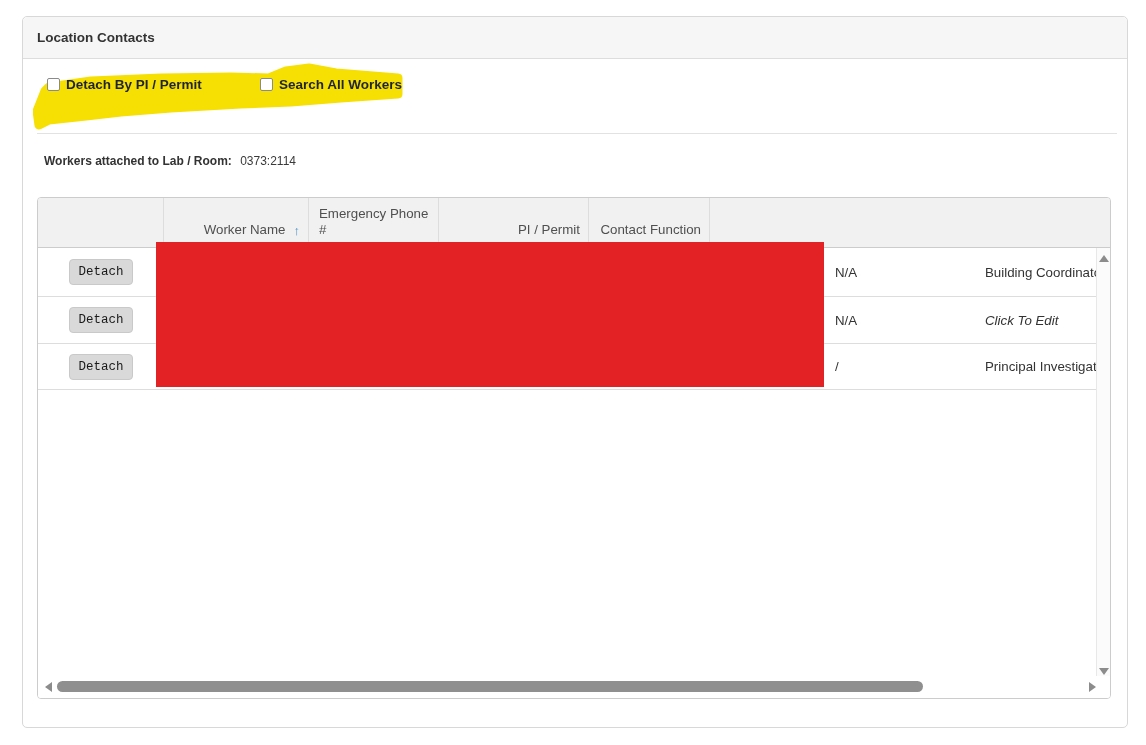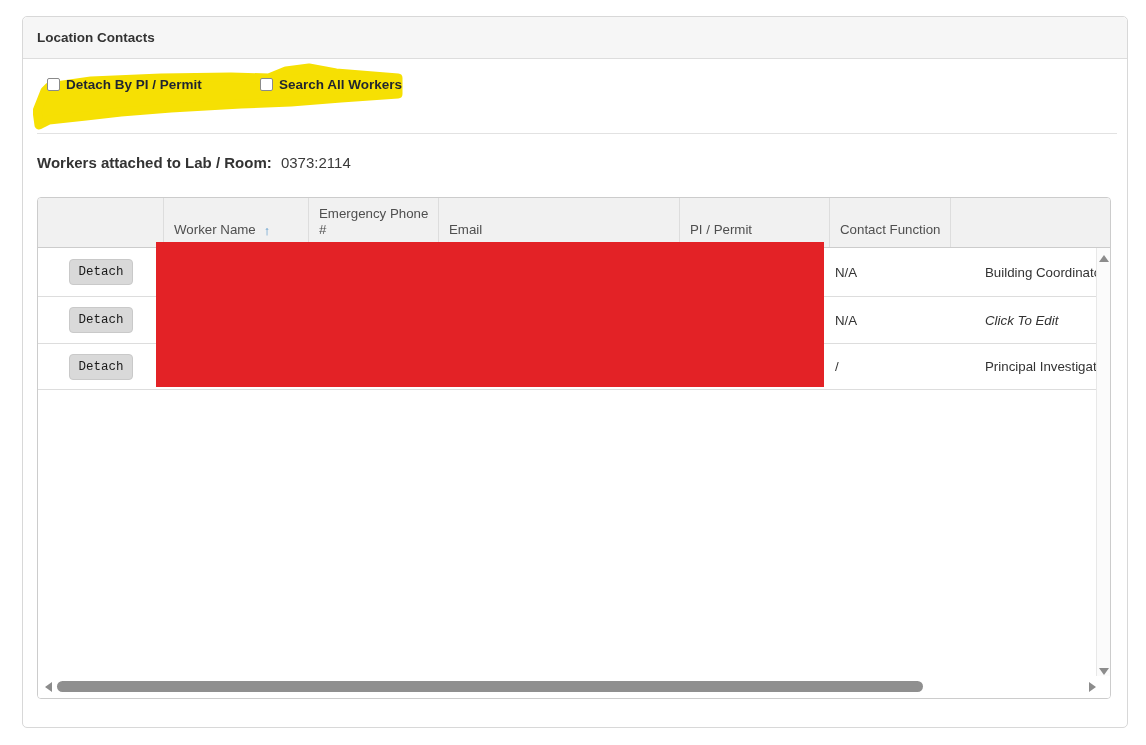--- a/index.html
+++ b/index.html
@@ -19,32 +19,32 @@
   .chk-row { position:absolute; left:24px; top:60px; height:18px; z-index:1; }
   .chk-item { position:absolute; top:0; display:flex; align-items:center; }
   .chk-item.first { left:0; }
   .chk-item.second { left:213px; }
   .checkbox { width:13px; height:13px; background:#fff; border:1px solid #8a8a8a;
     border-radius:2px; display:inline-block; }
   .chk-label { margin-left:6px; font-size:13.5px; font-weight:bold; color:#1f2430; white-space:nowrap; }
 
   .divider { position:absolute; left:14px; top:116px; width:1080px; height:1px; background:#e2e2e2; }
 
-  .section-heading { position:absolute; left:14px; top:137px; font-size:15px; color:#333; white-space:nowrap; }
+  .section-heading { position:absolute; left:21px; top:137px; font-size:12px; color:#333; white-space:nowrap; }
   .section-heading .lbl { font-weight:bold; }
   .section-heading .val { font-weight:normal; color:#3a3a3a; margin-left:5px; }
 
   .grid-wrap { position:absolute; left:14px; top:180px; width:1074px; height:502px;
     border:1px solid #ccc; border-radius:4px; background:#fff; overflow:hidden; }
 
   .grid-header { position:absolute; left:0; top:0; width:100%; height:50px;
     background:#f1f1f1; border-bottom:1px solid #ccc; display:flex; }
   .hcell { height:100%; display:flex; align-items:flex-end; padding:0 8px 8px 10px;
     font-size:13.3px; color:#4f4f4f; border-right:1px solid #ddd; line-height:1.25;
-    overflow:hidden; white-space:normal; }
+    overflow:hidden; white-space:normal;justify-content:flex-end; }
   .hcell.c0 { width:126px; }
   .hcell.c1 { width:145px; }
   .hcell.c2 { width:145px; }
   .hcell.c3 { width:130px; }
   .hcell.c4 { width:241px; }
   .hcell.c5 { width:150px; }
   .hcell.c6 { width:121px; white-space:nowrap; }
   .sort-arrow { color:#4b90c7; font-size:13px; margin-left:8px; font-weight:bold; }
 
   .grid-body { position:absolute; left:0; top:50px; width:1058px; }
@@ -123,23 +123,20 @@
 
     <div class="grid-header">
       <div class="hcell c0"></div>
       <div class="hcell c1">
         <span>Worker Name</span>
         <span class="sort-arrow" style="color: rgb(75, 144, 199);">↑</span>
       </div>
       <div class="hcell c3">
         <span>Emergency Phone #</span>
       </div>
-      <div class="hcell c4">
-        <span>Email</span>
-      </div>
       <div class="hcell c5">
         <span>PI / Permit</span>
       </div>
       <div class="hcell c6">
         <span>Contact Function</span>
       </div>
     </div>
 
     <div class="grid-body">
 

